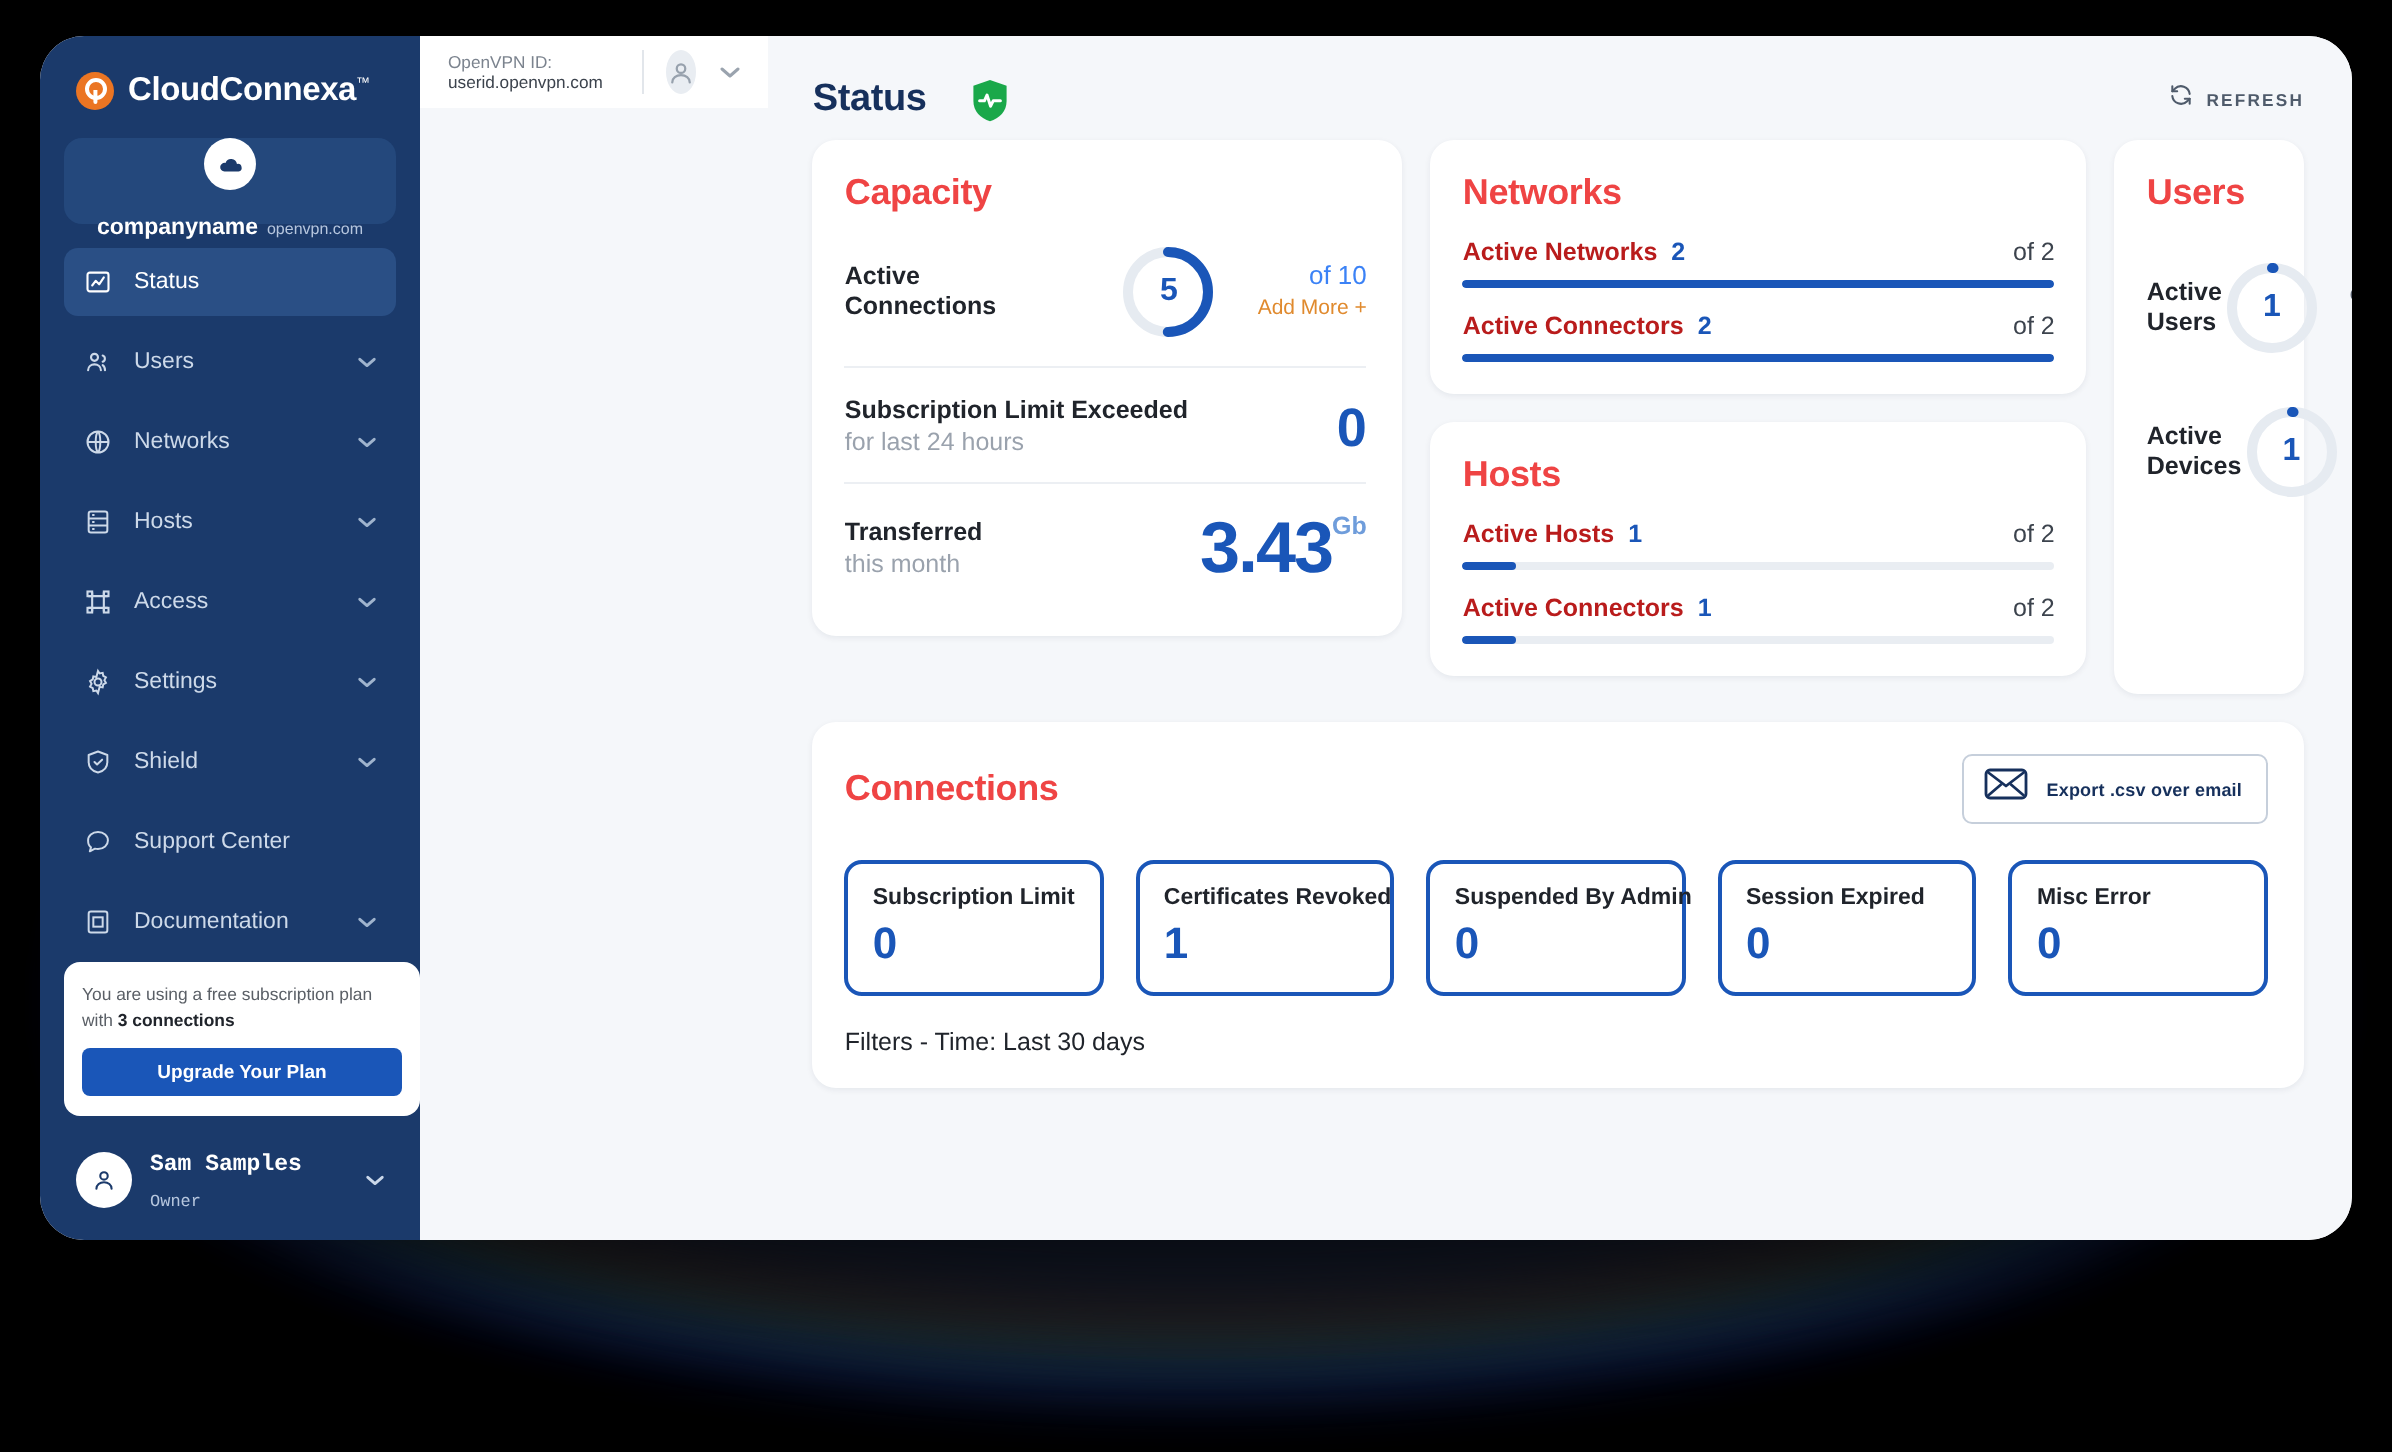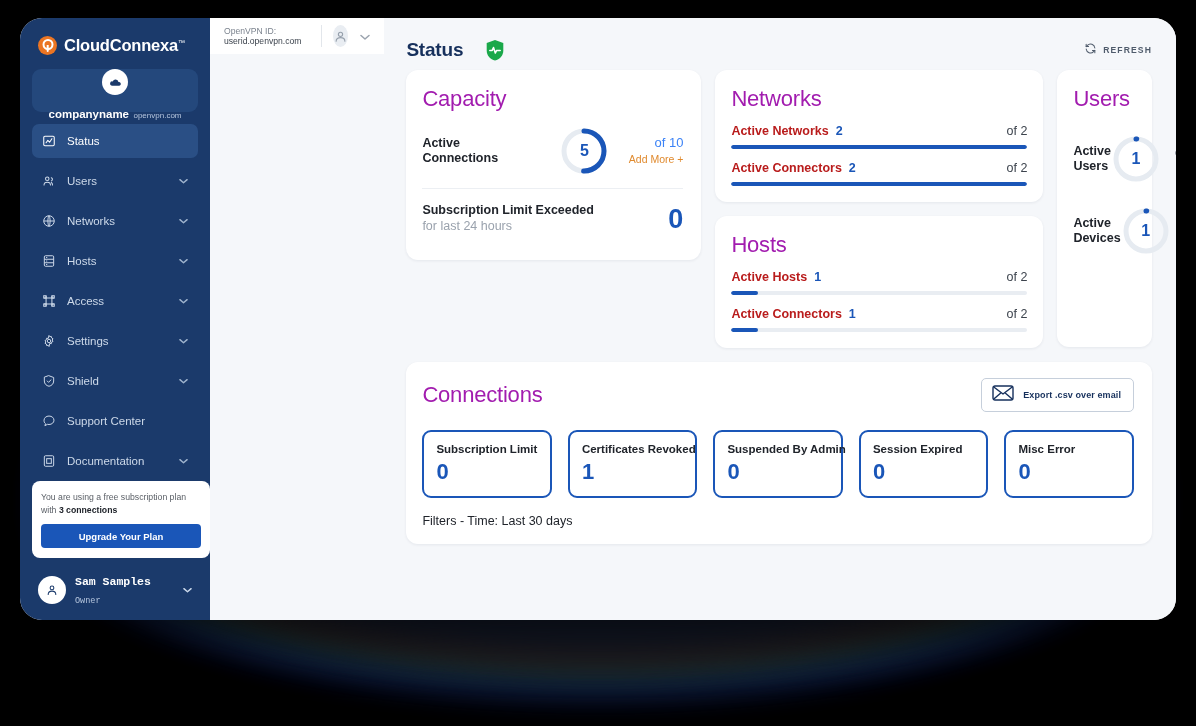--- a/index.html
+++ b/index.html
@@ -102,21 +102,21 @@
   .page{ flex:1; padding:12px 24px 0 22px; overflow:hidden; }
 
   .page-head{ display:flex; align-items:center; height:40px; }
   .page-title{ font-size:19px; font-weight:700; color:#16305c; letter-spacing:-.2px; }
   .health-badge{ margin-left:22px; width:20px;height:23px; position:relative; }
   .refresh{ margin-left:auto; display:flex; align-items:center; gap:6px; cursor:pointer; }
   .refresh-lbl{ font-size:8.6px; letter-spacing:1.1px; color:#4f5b6b; font-weight:600; }
 
   .cards{ display:flex; gap:14px; align-items:flex-start; }
   .card{ background:#fff; border-radius:12px; box-shadow:0 1px 3px rgba(16,30,60,.07); }
-  .card-title{ font-size:22px; font-weight:400; color:#a21caf; letter-spacing:-.2px; }
+  .card-title{ font-size:18px; font-weight:700; color:#ef4444; letter-spacing:-.2px; }
 
   
   .col-capacity{ width:295px; flex:0 0 295px; }
   .capacity{ padding:16px 18px 14px 16px; }
   .cap-row{ display:flex; align-items:center; padding:14px 0 12px 0; }
   .cap-row + .cap-row{ border-top:1px solid #eceff3; }
   .cap-lab{ font-size:12.5px; font-weight:700; color:#20242b; line-height:15px; }
   .cap-sub{ font-size:12.5px; color:#9aa2ad; line-height:16px; font-weight:400;}
   .donut{ position:relative; width:50px; height:50px; flex:0 0 50px; }
   .donut .num{
@@ -417,20 +417,29 @@
               </div>
 
               <div class="cap-row">
                 <div style="flex:1">
                   <div class="cap-lab">Subscription Limit Exceeded</div>
                   <div class="cap-sub">for last 24 hours</div>
                 </div>
                 <div class="cap-big">0</div>
               </div>
 
+              <div class="cap-row">
+                <div style="flex:1">
+                  <div class="cap-lab">Transferred</div>
+                  <div class="cap-sub">this month</div>
+                </div>
+                <div>
+                  <span class="cap-xl">3.43</span><span class="cap-unit">Gb</span>
+                </div>
+              </div>
             </div>
           </div>
 
           <div class="col-mid">
             <div class="card barcard">
               <div class="card-title">Networks</div>
               <div class="bar-row">
                 <div class="bar-head">
                   <span class="bar-name">Active Networks</span>
                   <span class="bar-val">2</span>

